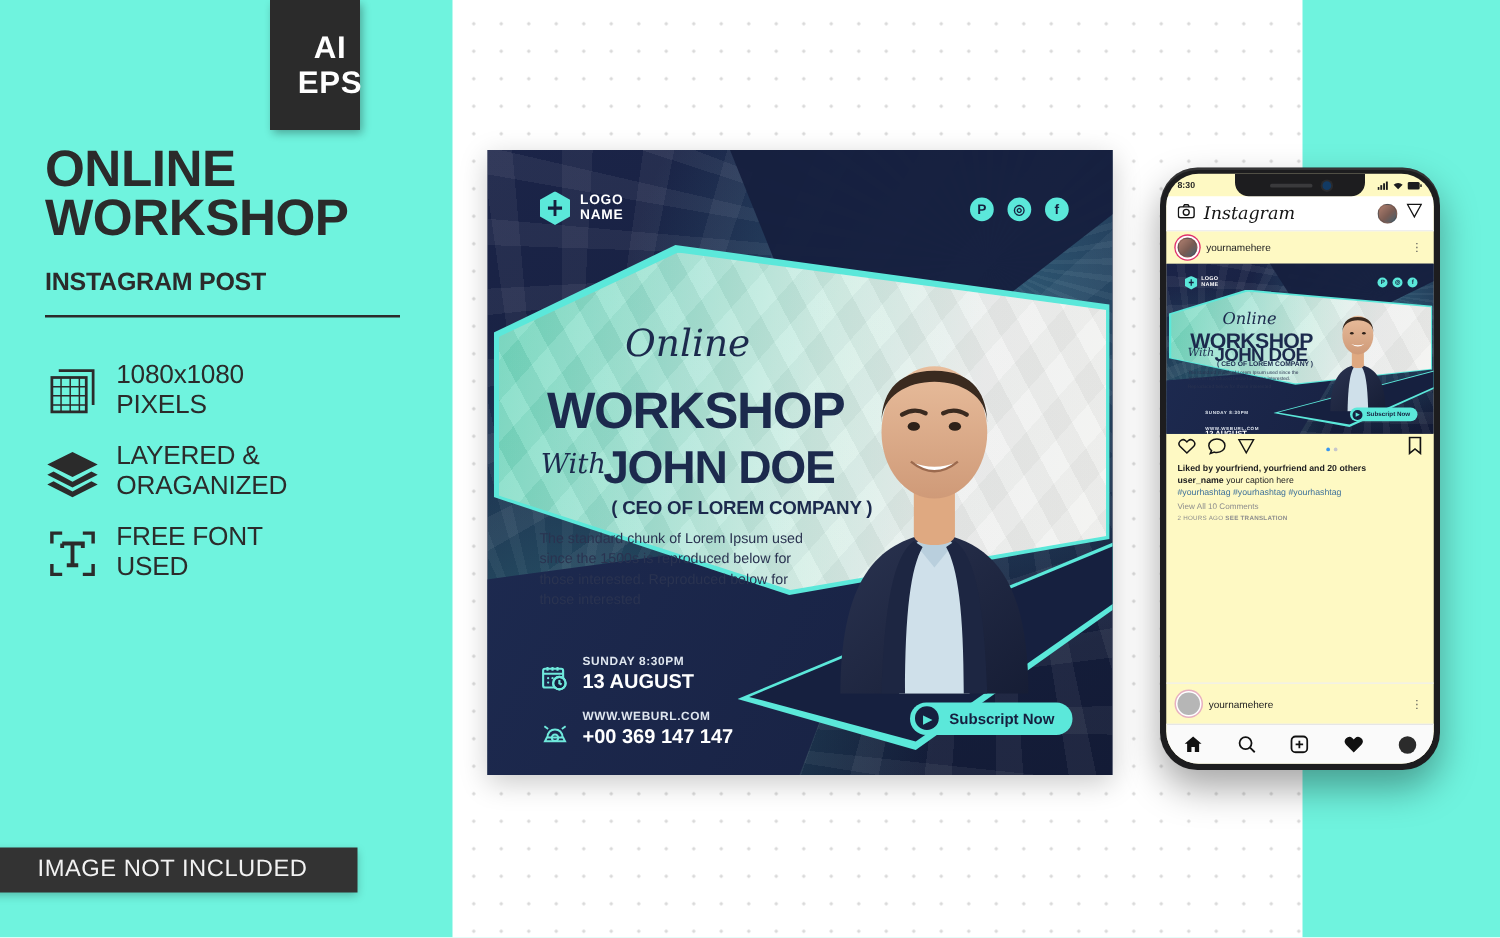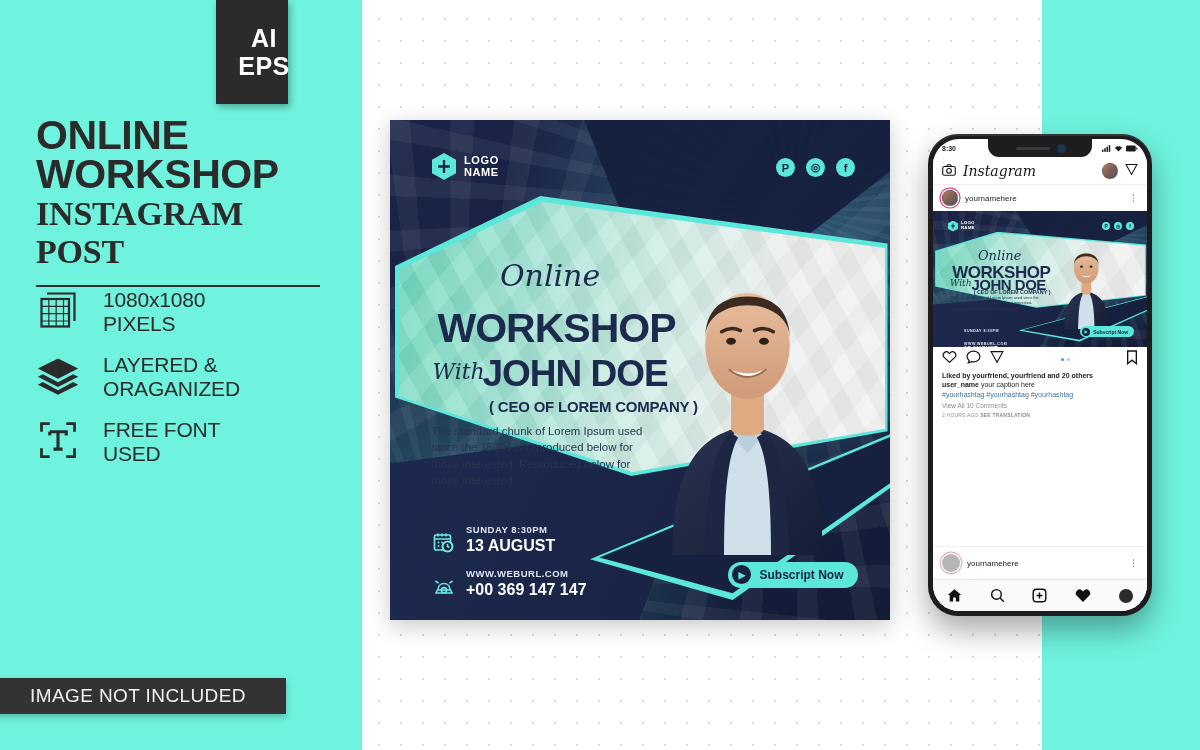--- a/index.html
+++ b/index.html
@@ -37,29 +37,29 @@
     padding-left: 24px;
   }
   .badge span { font-weight: bold; font-size: 25px; letter-spacing: .5px; line-height: 1.05; }
 
   
   .lead {
     position: absolute; left: 36px; top: 116px; width: 300px;
     color: #2b2b2b;
   }
   .lead h1 { font-size: 41px; font-weight: bold; line-height: .96; letter-spacing: -.4px; }
-  .lead h2 { font-size: 34px; font-weight: bold; margin-top: 0; letter-spacing: -.2px; font-family: Liberation Serif, serif; }
+  .lead h2 { font-size: 20px; font-weight: bold; margin-top: 20px; letter-spacing: -.2px; }
   .divider { width: 284px; height: 2px; background: #2b2b2b; margin-top: 14px; }
 
   
   .features {
     position: absolute; left: 36px; top: 288px; width: 300px;
     display: flex; flex-direction: column; gap: 18px;
   }
-  .feature { display: flex; align-items: flex-start; gap: 23px; }
+  .feature { display: flex; align-items: flex-end; gap: 13px; }
   .feature .ficon { width: 44px; height: 44px; flex: 0 0 44px; color: #2b2b2b; }
   .feature .flabel {
     font-size: 21px; font-weight: 500; color: #2b2b2b;
     line-height: 1.12; letter-spacing: -.2px; white-space: pre-line;
   }
 
   
   .notice {
     position: absolute; left: -10px; bottom: 36px;
     width: 296px; height: 36px;
@@ -196,21 +196,21 @@
   .phone {
     position: absolute; left: 928px; top: 134px;
     width: 224px; height: 482px;
     background: #1d1d1f;
     border-radius: 30px;
     padding: 5px;
     box-shadow: 0 14px 30px rgba(0,0,0,.35), 0 2px 0 rgba(255,255,255,.1) inset;
   }
   .phone .screen {
     position: relative; width: 100%; height: 100%;
-    background: #ffffff; border-radius: 26px; overflow: hidden;
+    background: #fef9c3; border-radius: 26px; overflow: hidden;
     display: flex; flex-direction: column;
   }
   .phone .notch {
     position: absolute; left: 50%; transform: translateX(-50%); top: 0;
     width: 104px; height: 18px; background: #1d1d1f;
     border-bottom-left-radius: 11px; border-bottom-right-radius: 11px;
     z-index: 5; display: flex; align-items: center; justify-content: center; gap: 8px;
   }
   .phone .notch .speaker { width: 34px; height: 3px; border-radius: 2px; background: #3a3a3c; }
   .phone .notch .cam { width: 7px; height: 7px; border-radius: 50%; background: #123a63; box-shadow: 0 0 0 1.5px #2a2a2c; }

